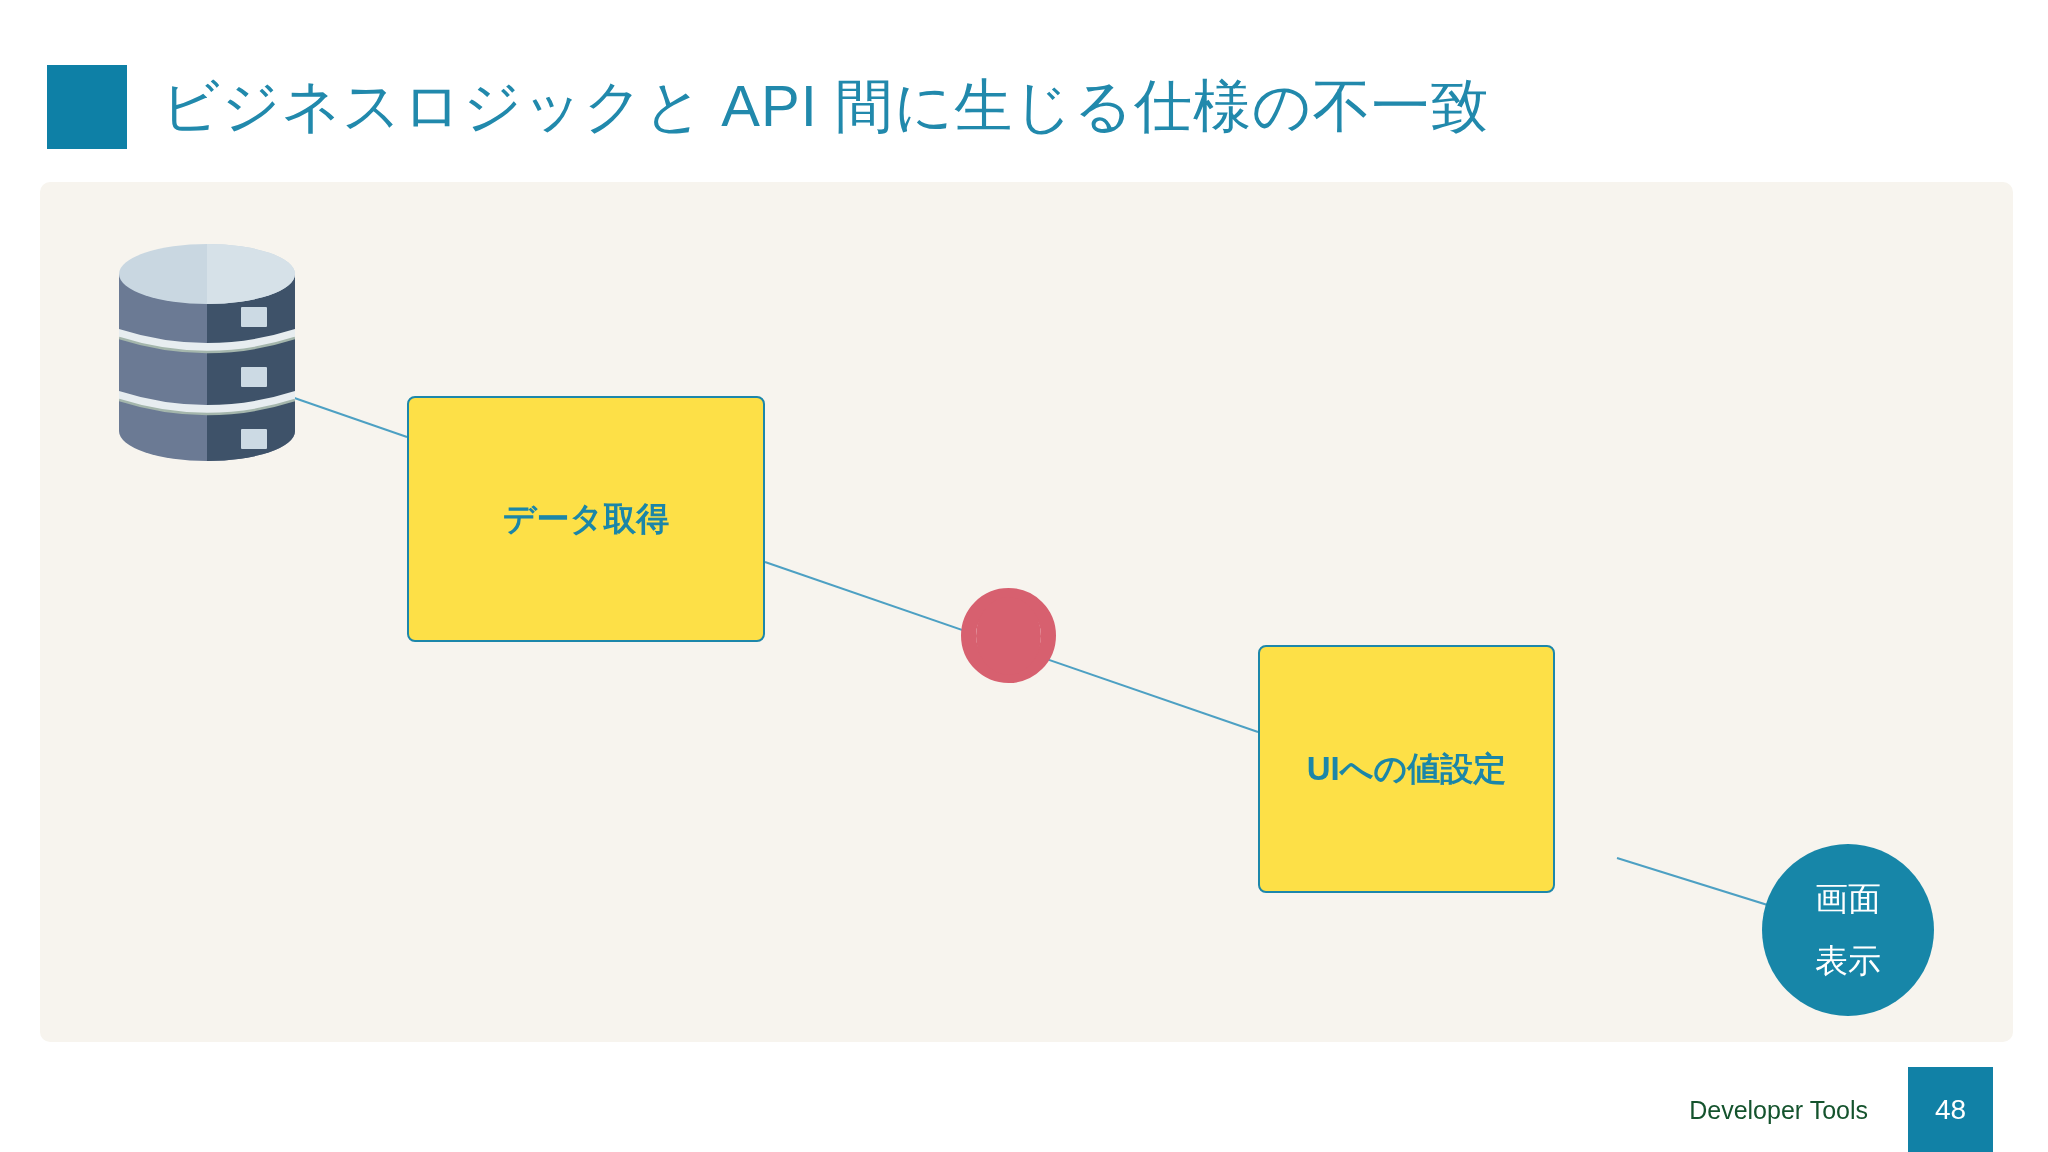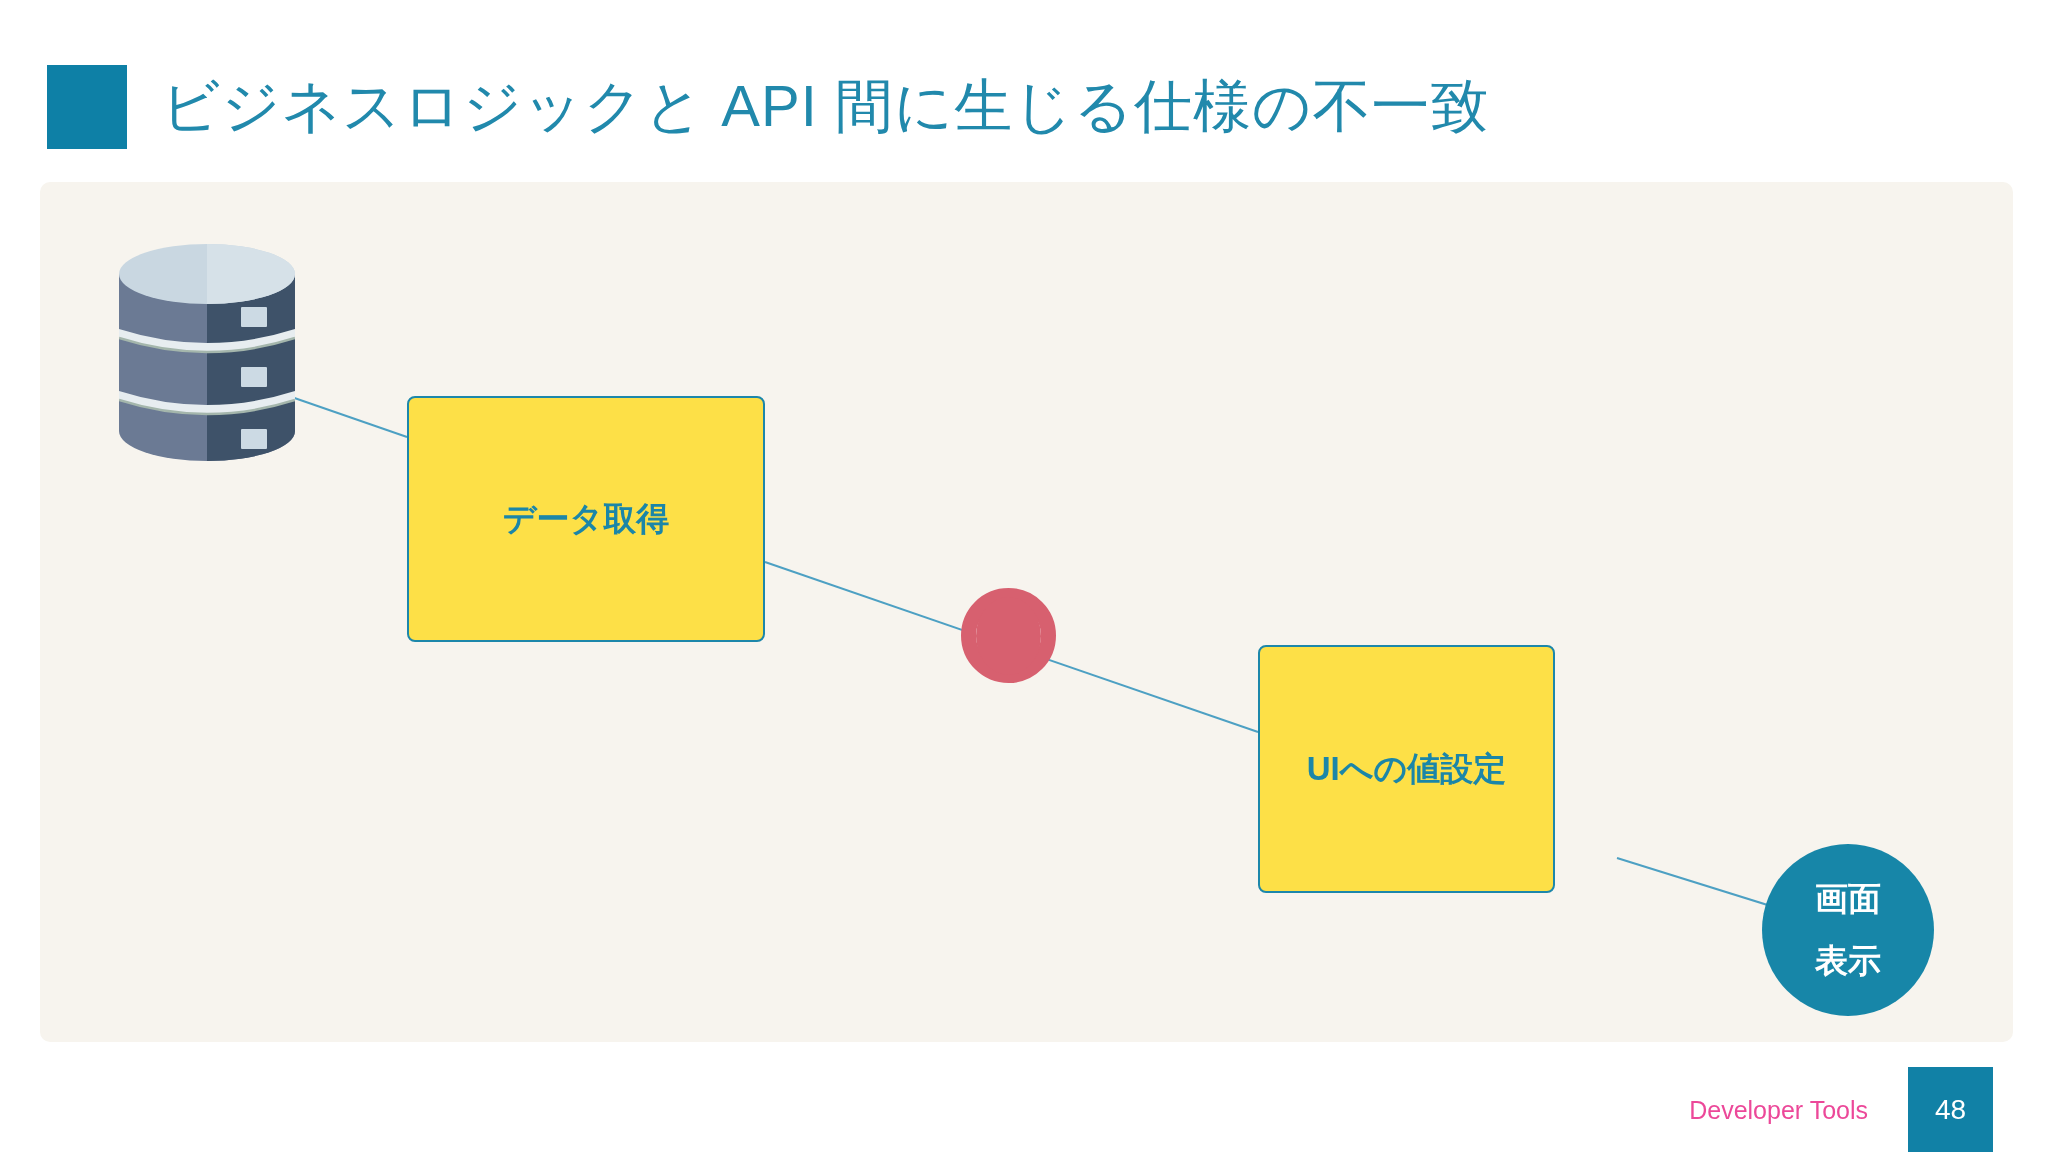--- a/index.html
+++ b/index.html
@@ -55,27 +55,27 @@
     display: flex; align-items: center; justify-content: center;
   }
   .marker-inner { width: 78px; height: 78px; border-radius: 50%; background: #d7606f; }
 
   
   .screen-circle {
     position: absolute; left: 1762px; top: 844px; z-index: 3;
     width: 172px; height: 172px; border-radius: 50%;
     background: #1786a8; color: #ffffff;
     display: flex; flex-direction: column; align-items: center; justify-content: center;
-    font-size: 33px; font-weight: bold; line-height: 62px;
+    font-size: 33px; font-weight: normal; line-height: 62px;
   }
 
   
   .footer-label {
     position: absolute; right: 180px; top: 1096px; z-index: 5;
-    font-size: 25px; color: #ec4899;
+    font-size: 25px; color: #14532d;
   }
   .page-box {
     position: absolute; left: 1908px; top: 1067px; z-index: 5;
     width: 85px; height: 85px; background: #1181a6;
     color: #ffffff; font-size: 28px;
     display: flex; align-items: center; justify-content: center;
   }
 </style>
 </head>
 <body>

